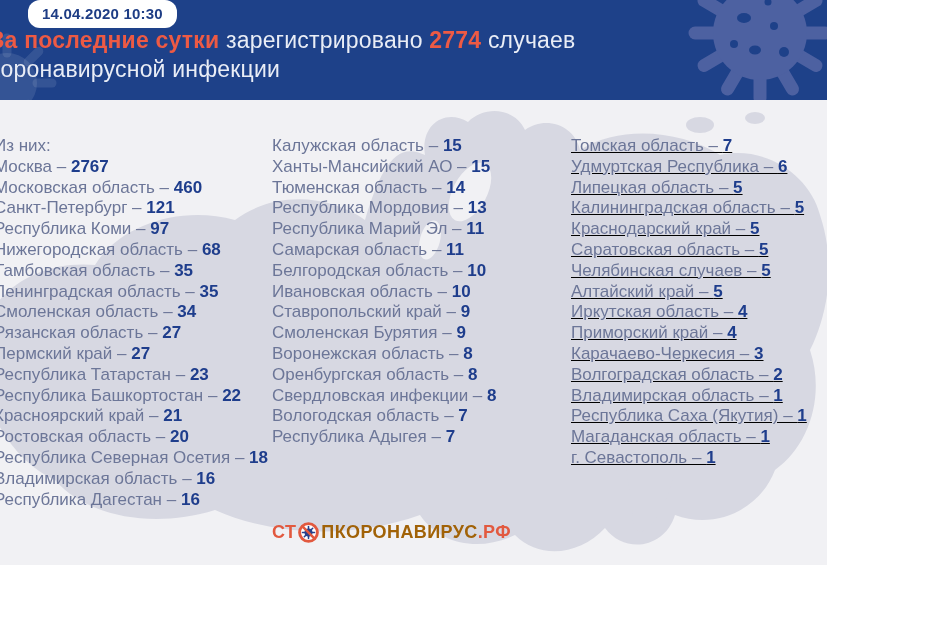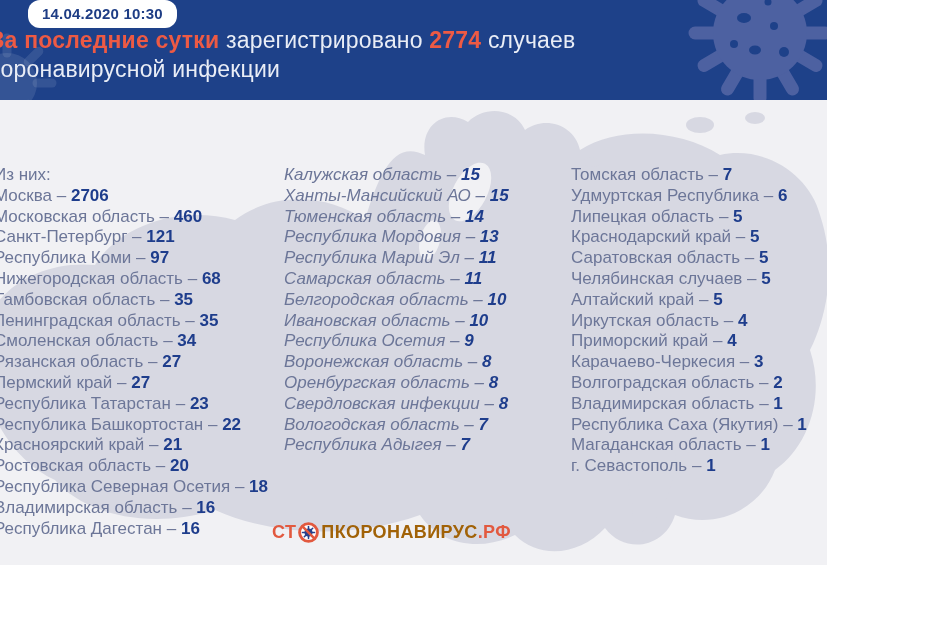--- a/index.html
+++ b/index.html
@@ -14,25 +14,25 @@
   .badge{position:absolute;left:28px;top:0;background:#ffffff;border-radius:12px;
          padding:5px 14px 6px;font-size:15px;font-weight:700;color:#1e3d85;letter-spacing:.2px;}
   .headline{position:absolute;left:-10px;top:26px;font-size:23px;line-height:29px;
             color:#e9edf6;letter-spacing:.2px;white-space:nowrap;}
   .headline .hl{color:#ed5a44;font-weight:700;}
 
   
   .cardbody{position:absolute;left:0;top:100px;width:827px;height:465px;background:#f1f1f4;overflow:hidden;}
   .map{position:absolute;left:0;top:0;z-index:0;}
 
-  .columns{position:absolute;left:0;top:36px;right:0;bottom:0;z-index:1;margin-top:29px;}
+  .columns{position:absolute;left:0;top:36px;right:0;bottom:0;z-index:1;}
   .col{position:absolute;top:0;}
   .col0{left:-6px;}
-  .col1{left:284px;font-style:italic;}
-  .col2{left:571px;}
+  .col1{left:272px;}
+  .col2{left:571px;text-decoration:underline;}
   .row{font-size:17px;line-height:20.8px;white-space:nowrap;color:#6c7698;}
   .row .rname{color:#6c7698;}
   .row .rval{color:#1e3d8c;font-weight:700;}
   .row.intro{color:#6c7698;}
 
   
   .logo{position:absolute;left:0;right:0;top:421px;z-index:2;display:flex;align-items:center;
         justify-content:center;transform:translateX(-22px);font-size:18px;font-weight:700;letter-spacing:.4px;}
   .lg-orange{color:#e2593f;}
   .lg-navy{color:#a16207;}
@@ -107,21 +107,21 @@
           <ellipse cx="755" cy="18" rx="10" ry="6"></ellipse>
           <ellipse cx="592" cy="62" rx="8" ry="5"></ellipse>
         </g>
         <ellipse cx="470" cy="92" rx="17" ry="32" transform="rotate(28 470 92)" fill="#f1f1f4"></ellipse>
         <ellipse cx="430" cy="140" rx="10" ry="20" transform="rotate(15 430 140)" fill="#f1f1f4"></ellipse>
       </svg>
 
       <div class="columns">
           <div class="col col0">
             <div class="row intro">Из них:</div>
-            <div class="row"><span class="rname">Москва – </span><span class="rval">2706</span></div>
+            <div class="row"><span class="rname">Москва – </span><span class="rval">2767</span></div>
             <div class="row"><span class="rname">Московская область – </span><span class="rval">460</span></div>
             <div class="row"><span class="rname">Санкт-Петербург – </span><span class="rval">121</span></div>
             <div class="row"><span class="rname">Республика Коми – </span><span class="rval">97</span></div>
             <div class="row"><span class="rname">Нижегородская область – </span><span class="rval">68</span></div>
             <div class="row"><span class="rname">Тамбовская область – </span><span class="rval">35</span></div>
             <div class="row"><span class="rname">Ленинградская область – </span><span class="rval">35</span></div>
             <div class="row"><span class="rname">Смоленская область – </span><span class="rval">34</span></div>
             <div class="row"><span class="rname">Рязанская область – </span><span class="rval">27</span></div>
             <div class="row"><span class="rname">Пермский край – </span><span class="rval">27</span></div>
             <div class="row"><span class="rname">Республика Татарстан – </span><span class="rval">23</span></div>
@@ -134,31 +134,33 @@
           </div>
           <div class="col col1">
             <div class="row"><span class="rname">Калужская область – </span><span class="rval">15</span></div>
             <div class="row"><span class="rname">Ханты-Мансийский АО – </span><span class="rval">15</span></div>
             <div class="row"><span class="rname">Тюменская область – </span><span class="rval">14</span></div>
             <div class="row"><span class="rname">Республика Мордовия – </span><span class="rval">13</span></div>
             <div class="row"><span class="rname">Республика Марий Эл – </span><span class="rval">11</span></div>
             <div class="row"><span class="rname">Самарская область – </span><span class="rval">11</span></div>
             <div class="row"><span class="rname">Белгородская область – </span><span class="rval">10</span></div>
             <div class="row"><span class="rname">Ивановская область – </span><span class="rval">10</span></div>
-            <div class="row"><span class="rname">Республика Осетия – </span><span class="rval">9</span></div>
+            <div class="row"><span class="rname">Ставропольский край – </span><span class="rval">9</span></div>
+            <div class="row"><span class="rname">Смоленская Бурятия – </span><span class="rval">9</span></div>
             <div class="row"><span class="rname">Воронежская область – </span><span class="rval">8</span></div>
             <div class="row"><span class="rname">Оренбургская область – </span><span class="rval">8</span></div>
             <div class="row"><span class="rname">Свердловская инфекции – </span><span class="rval">8</span></div>
             <div class="row"><span class="rname">Вологодская область – </span><span class="rval">7</span></div>
             <div class="row"><span class="rname">Республика Адыгея – </span><span class="rval">7</span></div>
           </div>
           <div class="col col2">
             <div class="row"><span class="rname">Томская область – </span><span class="rval">7</span></div>
             <div class="row"><span class="rname">Удмуртская Республика – </span><span class="rval">6</span></div>
             <div class="row"><span class="rname">Липецкая область – </span><span class="rval">5</span></div>
+            <div class="row"><span class="rname">Калининградская область – </span><span class="rval">5</span></div>
             <div class="row"><span class="rname">Краснодарский край – </span><span class="rval">5</span></div>
             <div class="row"><span class="rname">Саратовская область – </span><span class="rval">5</span></div>
             <div class="row"><span class="rname">Челябинская случаев – </span><span class="rval">5</span></div>
             <div class="row"><span class="rname">Алтайский край – </span><span class="rval">5</span></div>
             <div class="row"><span class="rname">Иркутская область – </span><span class="rval">4</span></div>
             <div class="row"><span class="rname">Приморский край – </span><span class="rval">4</span></div>
             <div class="row"><span class="rname">Карачаево-Черкесия – </span><span class="rval">3</span></div>
             <div class="row"><span class="rname">Волгоградская область – </span><span class="rval">2</span></div>
             <div class="row"><span class="rname">Владимирская область – </span><span class="rval">1</span></div>
             <div class="row"><span class="rname">Республика Саха (Якутия) – </span><span class="rval">1</span></div>

